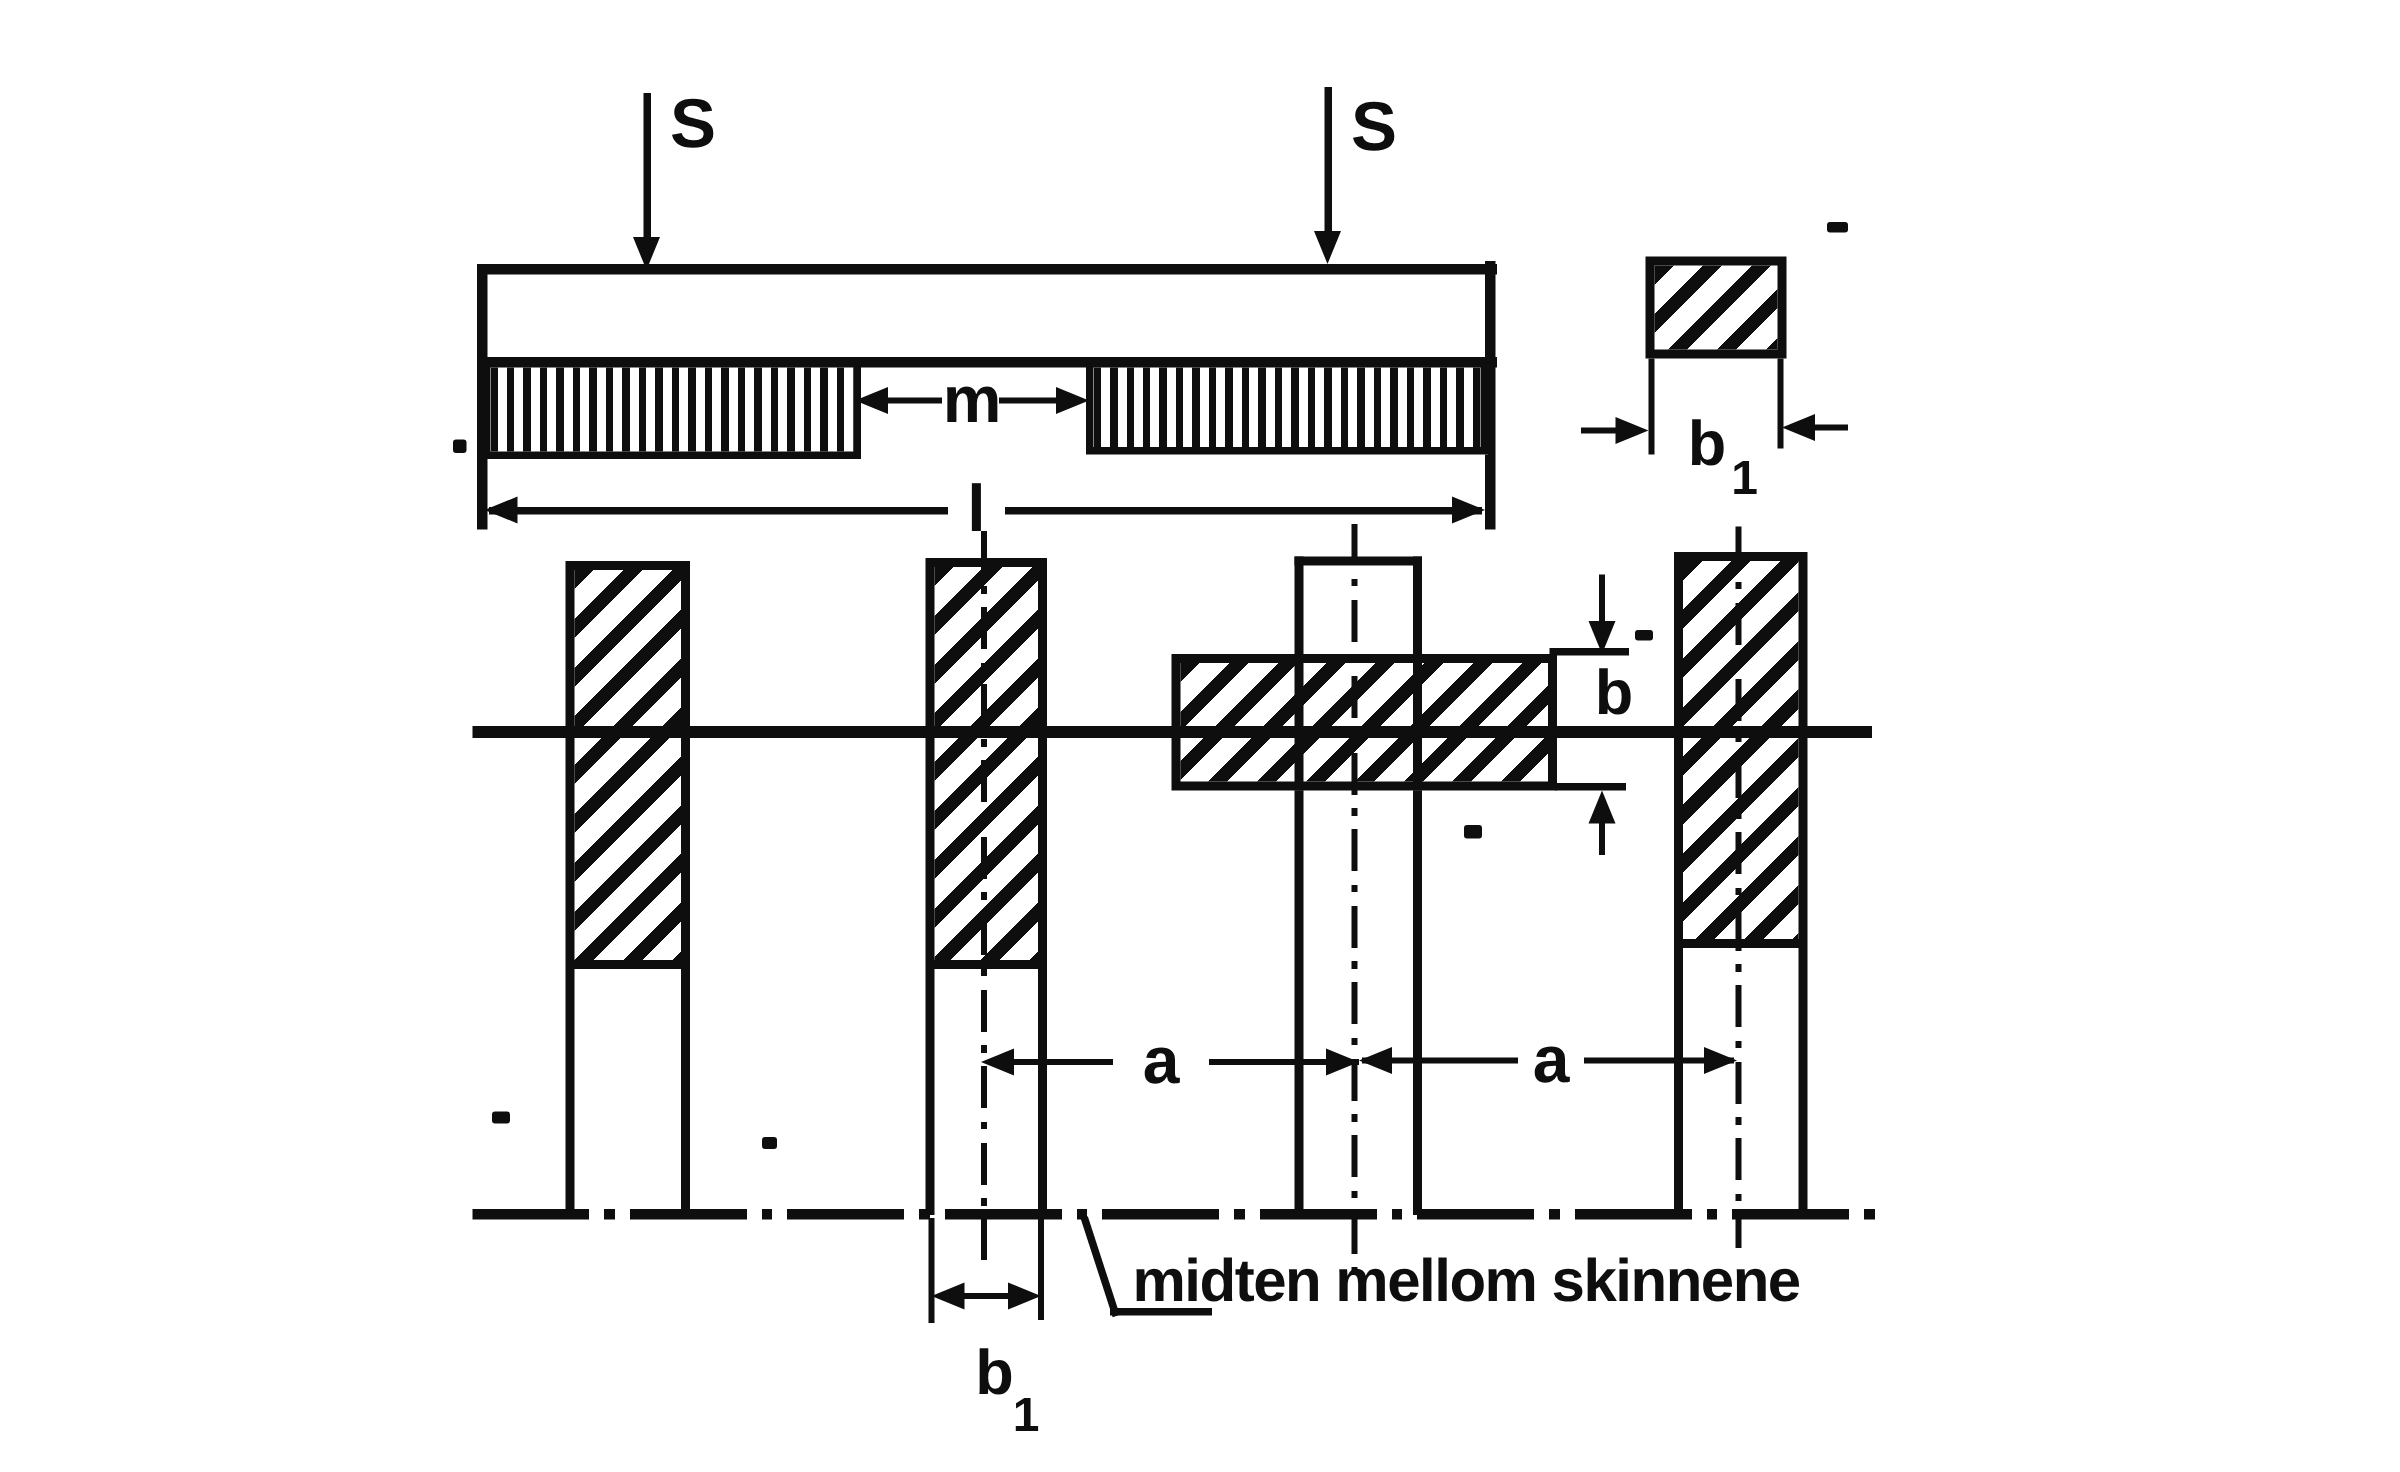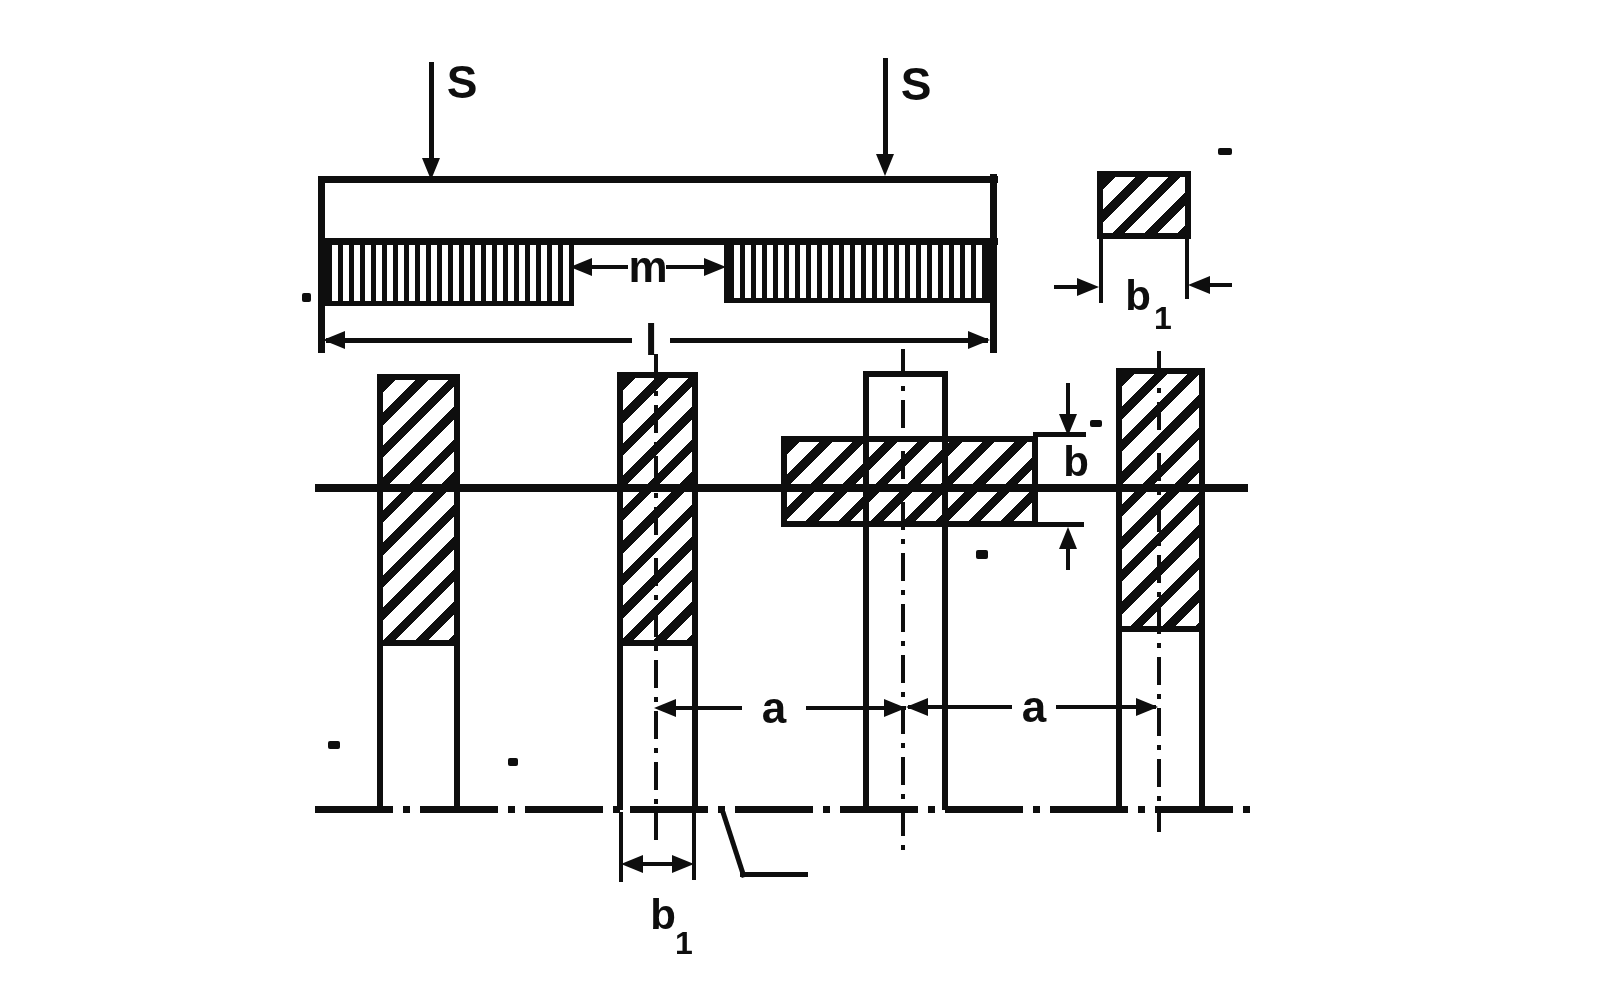--- a/index.html
+++ b/index.html
@@ -108,20 +108,21 @@
   <div class="ln" style="left:619px;top:812px;width:4px;height:70px;"></div>
   <div class="ln" style="left:692px;top:812px;width:4px;height:68px;"></div>
   <div class="ln" style="left:632px;top:862px;width:52px;height:4px;"></div>
   <div class="arr l" style="left:621px;top:855px;"></div>
   <div class="arr r" style="left:672px;top:855px;"></div>
   <div class="lbl" style="left:663px;top:915px;font-size:42px;">b</div>
   <div class="lbl" style="left:684px;top:943px;font-size:32px;">1</div>
 
   <div class="ln" style="left:699px;top:842px;width:69px;height:5px;transform:rotate(72deg);"></div>
   <div class="ln" style="left:740px;top:872px;width:68px;height:5px;"></div>
+  <div class="note" style="left:755px;top:834px;font-size:40px;letter-spacing:-1px;">midten mellom skinnene</div>
 
   <div class="speck" style="left:302px;top:293px;width:9px;height:9px;"></div>
   <div class="speck" style="left:1218px;top:148px;width:14px;height:7px;"></div>
   <div class="speck" style="left:328px;top:741px;width:12px;height:8px;"></div>
   <div class="speck" style="left:508px;top:758px;width:10px;height:8px;"></div>
   <div class="speck" style="left:976px;top:550px;width:12px;height:9px;"></div>
   <div class="speck" style="left:1090px;top:420px;width:12px;height:7px;"></div>
 
 </div>
 

